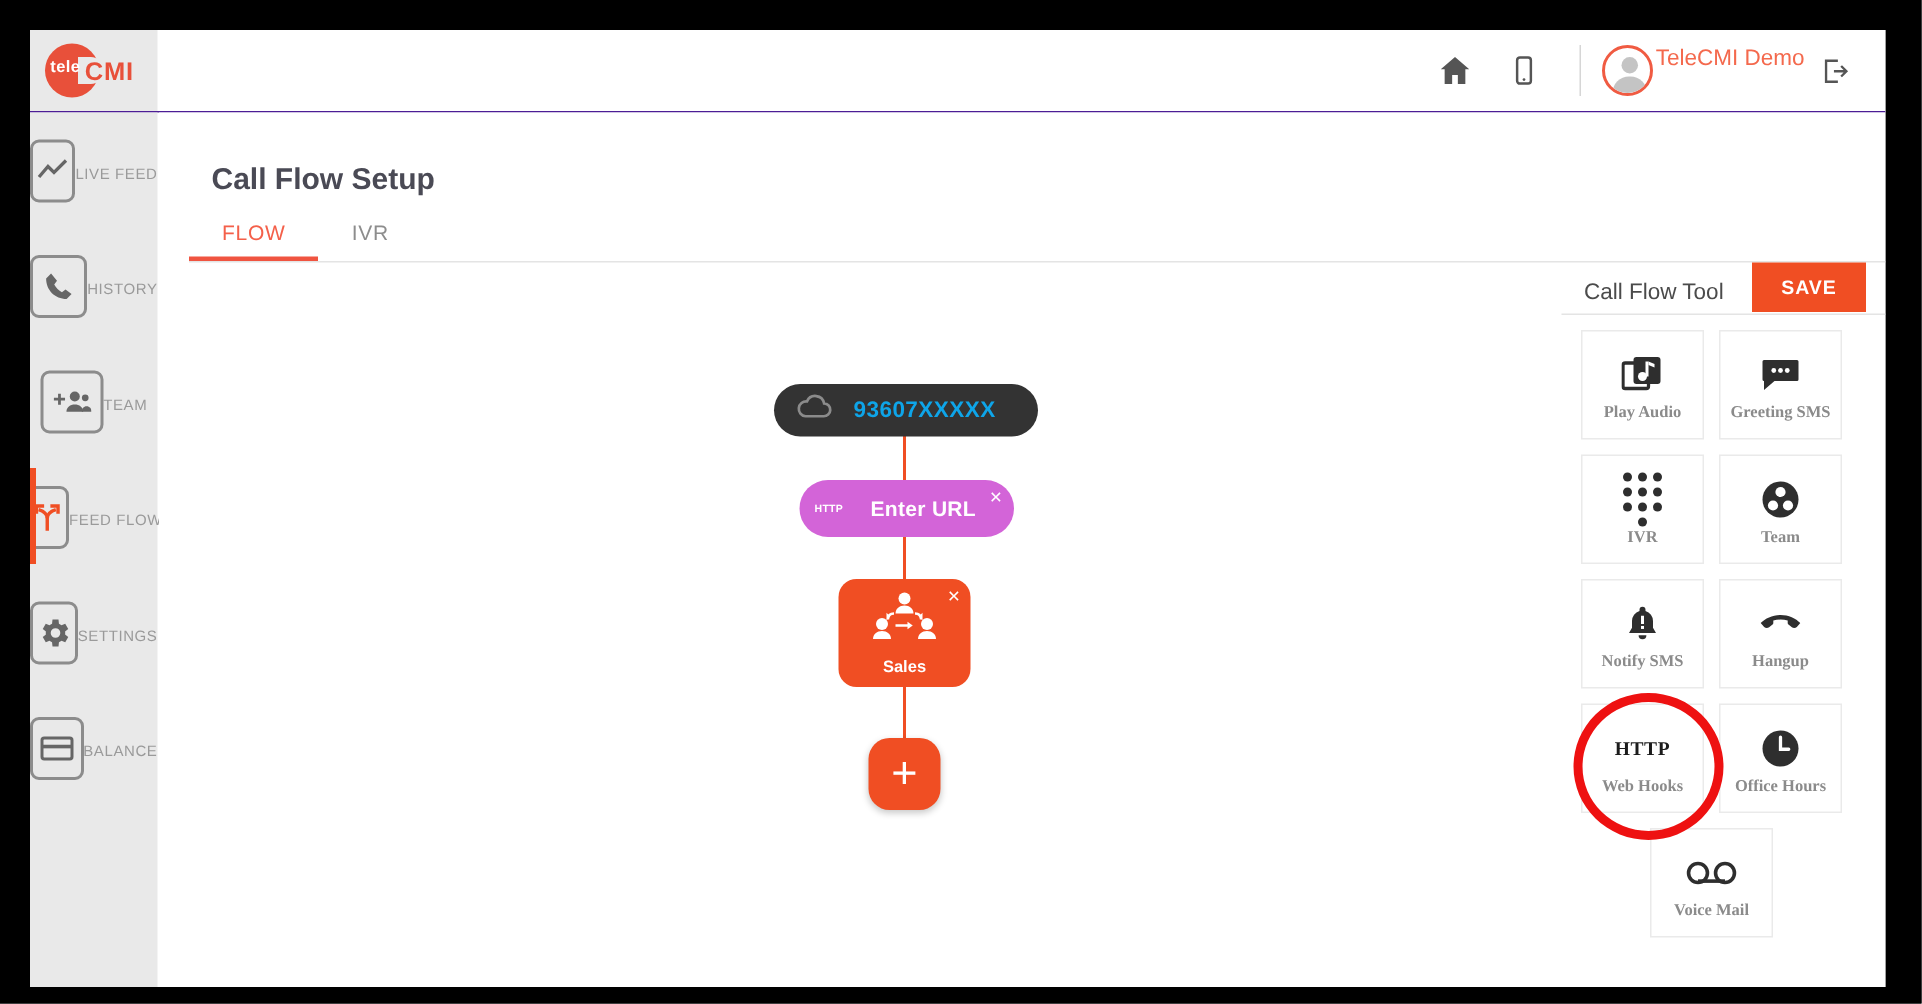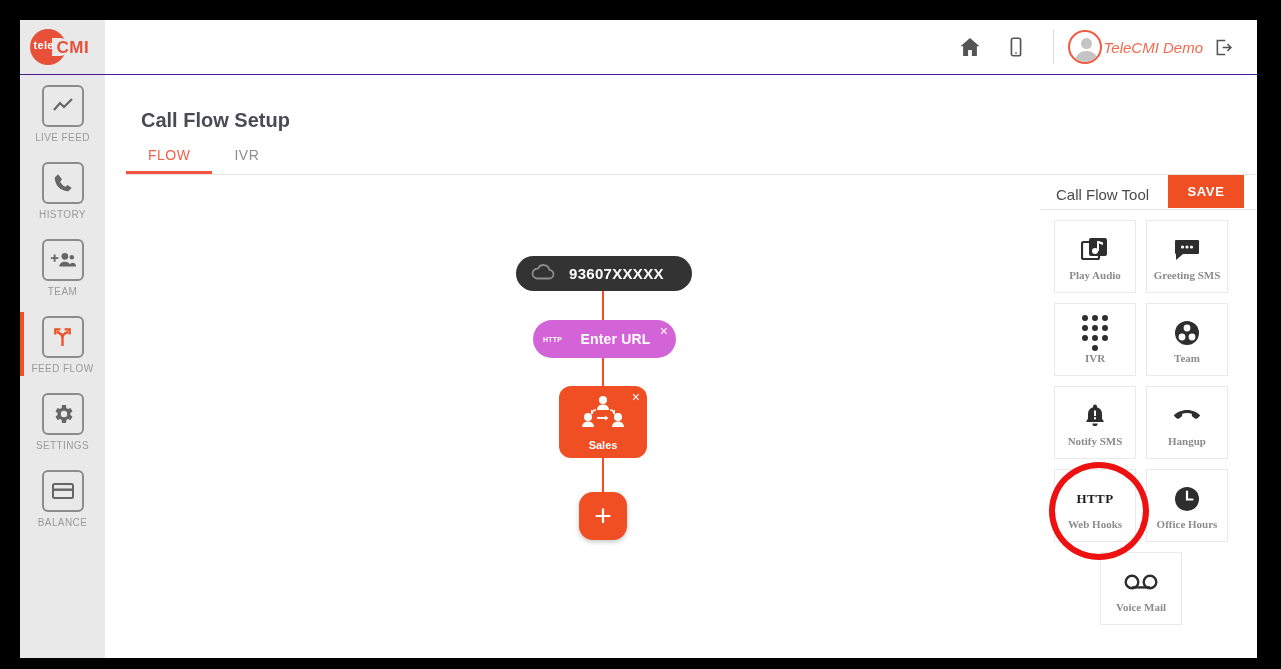--- a/index.html
+++ b/index.html
@@ -58,21 +58,21 @@
     height: 54px; display: flex; align-items: center; gap: 0;
   }
   .hdr-icon {
     width: 46px; height: 54px;
     display: flex; align-items: center; justify-content: center;
     color: #555;
   }
   .hdr-sep {
     width: 1px; height: 34px; background: #d6d6d6; margin: 0 14px;
   }
-  .user-chip { display: flex; align-items: center; font-style: italic; }
+  .user-chip { display: flex; align-items: flex-start; }
   .avatar {
     width: 34px; height: 34px; border-radius: 50%;
     border: 2px solid #f05b42;
     background: #fff;
     display: flex; align-items: center; justify-content: center;
     overflow: hidden; position: relative;
   }
   .avatar-head {
     position: absolute; top: 6px; left: 11px;
     width: 11px; height: 11px; border-radius: 50%;
@@ -95,21 +95,21 @@
 
   
   .sidebar {
     position: absolute; left: 0; top: 55px;
     width: 85px; height: 583px;
     background: #e9e9e9;
   }
   .side-item {
     position: relative;
     width: 85px; height: 77px;
-    display: flex; flex-direction: column;
+    display: flex; 
     align-items: center; justify-content: center;
   }
   .side-item .mark {
     position: absolute; left: 0; top: 6px;
     width: 4px; height: 64px; background: transparent;
   }
   .side-item.active .mark { background: #f04e23; }
   .side-icon {
     width: 42px; height: 42px;
     border: 2px solid #8c8c8c; border-radius: 6px;
@@ -154,21 +154,21 @@
   
   .canvas { position: absolute; left: 0; top: 101px; width: 1151px; height: 482px; }
   .node-line {
     position: absolute; width: 2px; background: #f04e23;
   }
   .phone-node {
     position: absolute; left: 410px; top: 80px;
     width: 176px; height: 35px;
     background: #333; border-radius: 18px;
     display: flex; align-items: center; padding: 0 14px;
-    color: #ffffff;
+    color: #0ea5e9;
   }
   .phone-num { font-size: 15px; font-weight: bold; margin-left: 13px; letter-spacing: .3px; }
 
   .url-node {
     position: absolute; left: 427px; top: 144px;
     width: 143px; height: 38px;
     background: #d364d8; border-radius: 19px;
     display: flex; align-items: center; padding: 0 10px;
   }
   .http-badge {

